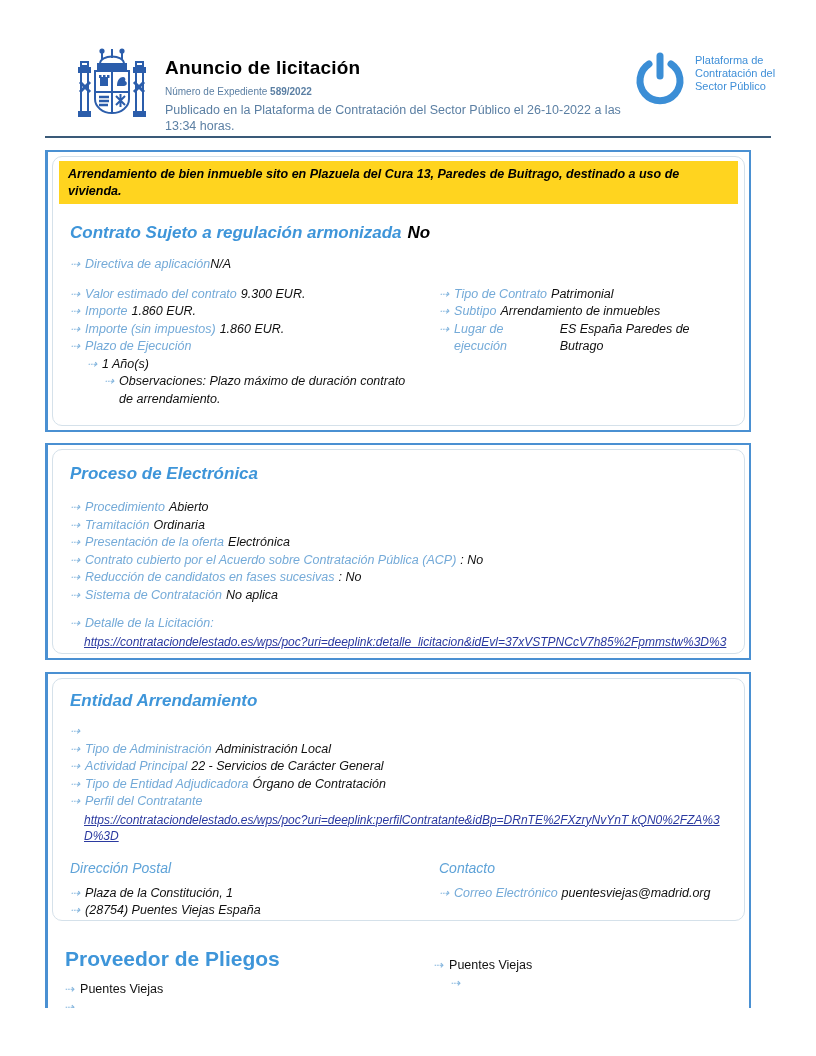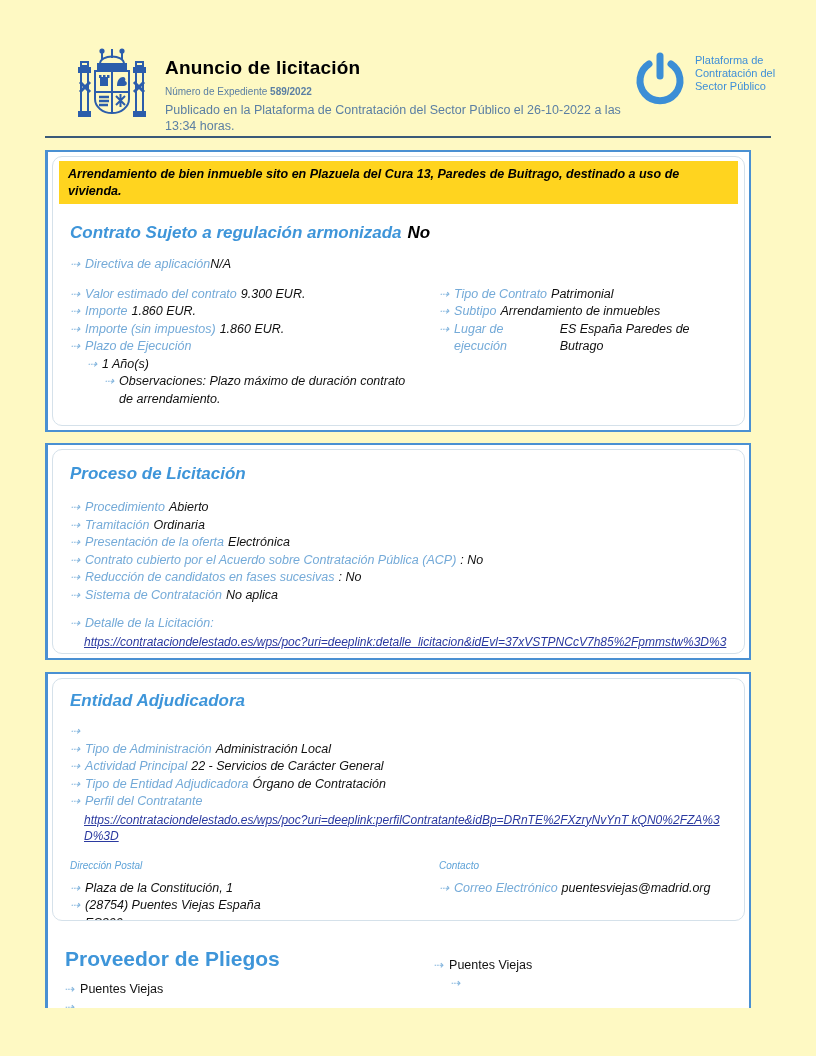--- a/index.html
+++ b/index.html
@@ -1,18 +1,18 @@
 <!DOCTYPE html>
 <html><head>
 <meta charset="utf-8">
 <style>
   * { margin:0; padding:0; box-sizing:border-box; }
   html,body { background:#e8e8e8; }
   .page {
-    position:relative; width:816px; height:1056px; background:#fef9c3;
+    position:relative; width:816px; height:1056px; background:#ffffff;
     margin:0 auto; overflow:hidden;
     font-family:"Liberation Sans", sans-serif; color:#111;
   }
   
   .header { position:absolute; left:0; top:0; width:816px; height:136px; }
   .coat { position:absolute; left:78px; top:48px; }
   .hdr-text { position:absolute; left:165px; top:57px; width:470px; }
   .hdr-title { font-size:19px; font-weight:bold; color:#000; letter-spacing:.2px; }
   .hdr-sub { margin-top:5px; font-size:10px; line-height:16px; color:#5b7fa3; }
   .hdr-sub b { font-weight:bold; }
@@ -35,21 +35,21 @@
   }
   .inner-fixed { height:243px; }
   .content { padding-left:17px; padding-right:14px; }
 
   .banner {
     margin:4px 6px 0 6px; padding:5px 9px; background:#ffd41f;
     font-size:12.5px; font-weight:bold; line-height:16.5px; color:#000;
   }
   .sec-heading { font-size:17px; font-weight:bold; color:#3e95d9; }
   .sec-heading .hv { color:#000; margin-left:6px; }
-  .sub-heading { font-size:10px; color:#5fa3d8; }
+  .sub-heading { font-size:14px; color:#5fa3d8; }
   .prov-heading { font-size:21px; font-weight:bold; color:#3e95d9; }
 
   .row { display:flex; align-items:flex-start; font-size:12.5px; line-height:17.5px; }
   .arr { color:#85b6de; margin-right:5px; flex:none; font-size:12px; }
   .lbl { color:#74aad8; }
   .val { color:#111; margin-left:4px; }
   .val-tight { color:#111; margin-left:0; }
   .val-bold { color:#000; font-weight:bold; }
   .ind1 { margin-left:17px; }
   .ind2 { margin-left:34px; }
@@ -193,21 +193,21 @@
             </div>
           </div>
         </div>
       </div>
     </div>
   </div>
 
   <div class="panel panel-2">
     <div class="inner">
       <div class="content">
-        <div class="sec-heading mt14">Proceso de Licitación</div>
+        <div class="sec-heading mt14">Proceso de Electrónica</div>
         <div class="mt15">
           <div class="row">
             <span class="arr">⇢</span>
             <span class="lbl">Procedimiento</span>
             <span class="val">Abierto</span>
           </div>
           <div class="row">
             <span class="arr">⇢</span>
             <span class="lbl">Tramitación</span>
             <span class="val">Ordinaria</span>
@@ -238,21 +238,21 @@
           <span class="lbl">Detalle de la Licitación:</span>
         </div>
         <a class="link url-ind" href="#">https://contrataciondelestado.es/wps/poc?uri=deeplink:detalle_licitacion&amp;idEvl=37xVSTPNCcV7h85%2Fpmmstw%3D%3D</a>
       </div>
     </div>
   </div>
 
   <div class="panel panel-3">
     <div class="inner inner-fixed">
       <div class="content">
-        <div class="sec-heading mt12">Entidad Adjudicadora</div>
+        <div class="sec-heading mt12">Entidad Arrendamiento</div>
         <div class="row mt12">
           <span class="arr">⇢</span>
         </div>
         <div class="row">
           <span class="arr">⇢</span>
           <span class="lbl">Tipo de Administración</span>
           <span class="val">Administración Local</span>
         </div>
         <div class="row">
           <span class="arr">⇢</span>

